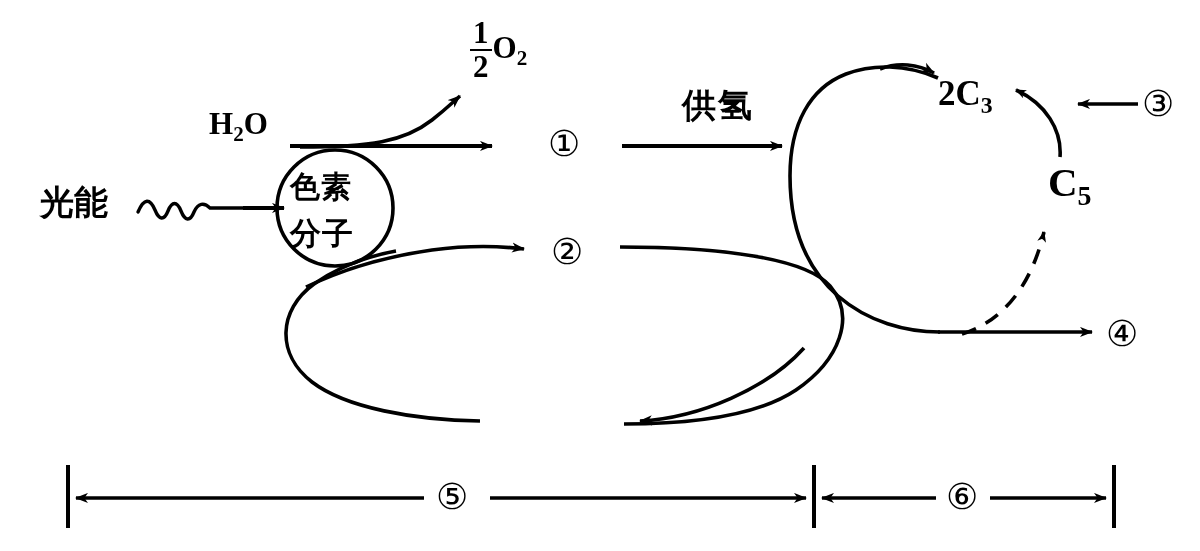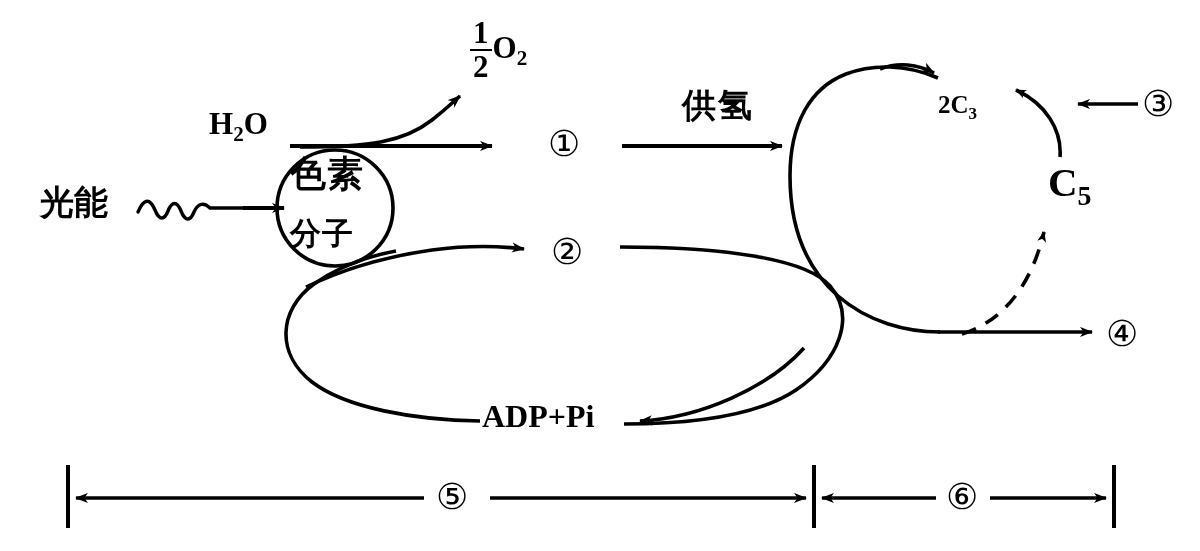--- a/index.html
+++ b/index.html
@@ -127,37 +127,36 @@
     <span>H</span><span class="sub">2</span><span>O</span>
   </div>
 
   <div class="lbl" style="left:470px; top:18px; font-size:31px;">
     <span class="frac" style="font-size:31px;">
       <span class="num">1</span>
       <span class="den">2</span>
     </span><span class="o2 serif"><span>O</span><span class="sub">2</span></span>
   </div>
 
-  <div class="lbl cjk" style="left:290px; top:156px; font-size:36px; letter-spacing:1px;">色素</div>
+  <div class="lbl cjk" style="left:290px; top:172px; font-size:30px; letter-spacing:1px;">色素</div>
   <div class="lbl cjk" style="left:290px; top:218px; font-size:31px; letter-spacing:1px;">分子</div>
 
   <div class="lbl circnum" style="left:548px; top:126px; font-size:36px;">①</div>
   <div class="lbl circnum" style="left:551px; top:234px; font-size:36px;">②</div>
 
   <div class="lbl cjk" style="left:646px; top:88px; font-size:34px; letter-spacing:2px;margin-left:36px;">供氢</div>
 
-  <div class="lbl serif" style="left:938px; top:92px; font-size:25px;">
+  <div class="lbl serif" style="left:938px; top:76px; font-size:35px;">
     <span>2C</span><span class="sub">3</span>
   </div>
 
   <div class="lbl serif" style="left:1048px; top:162px; font-size:41px;">
     <span>C</span><span class="sub">5</span>
   </div>
 
   <div class="lbl circnum" style="left:1142px; top:86px; font-size:36px;">③</div>
   <div class="lbl circnum" style="left:1106px; top:316px; font-size:36px;">④</div>
 
-  <div class="lbl serif" style="left:482px; top:400px; font-size:32px;">ADP+Pi</div>
 
   <div class="lbl circnum" style="left:436px; top:479px; font-size:36px;">⑤</div>
   <div class="lbl circnum" style="left:946px; top:479px; font-size:36px;">⑥</div>
 
 </div>
 
 </body></html>

